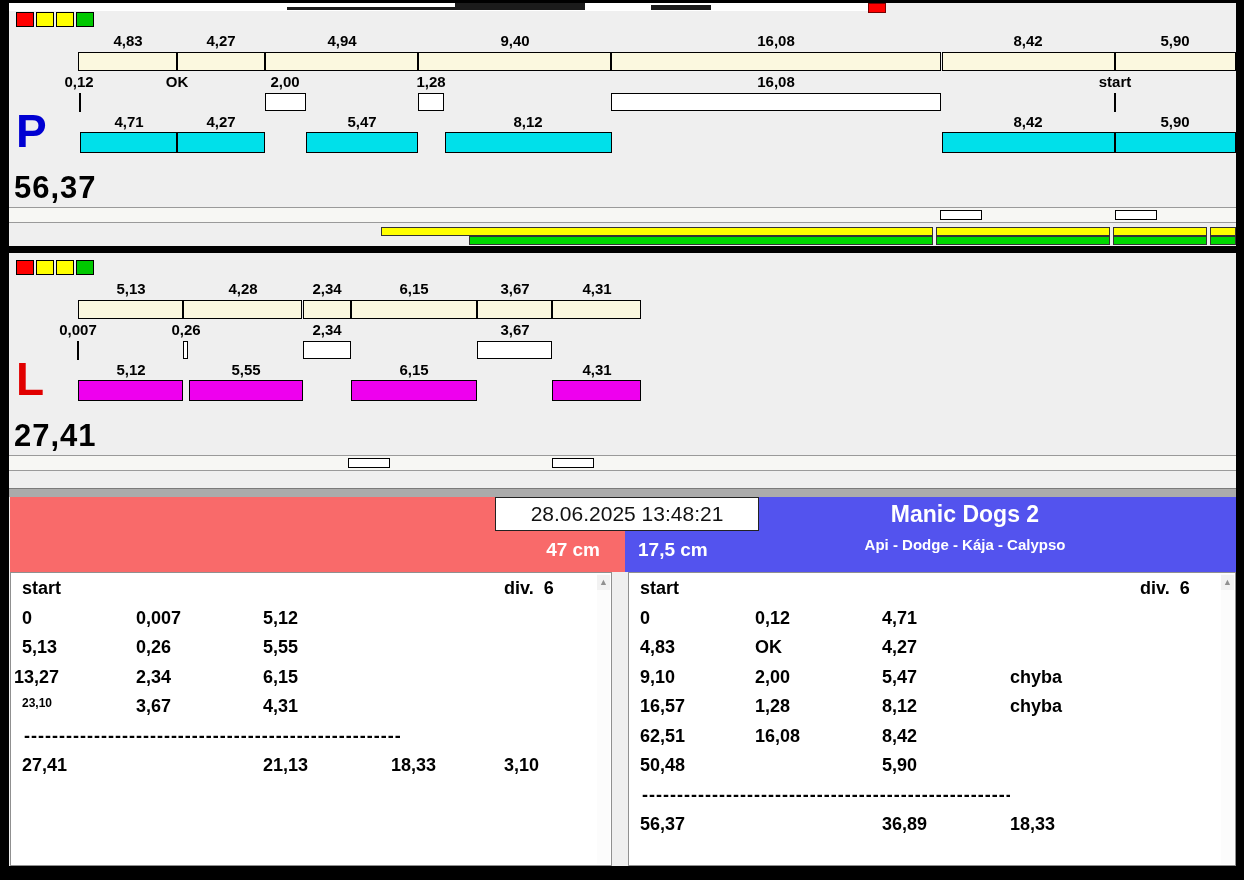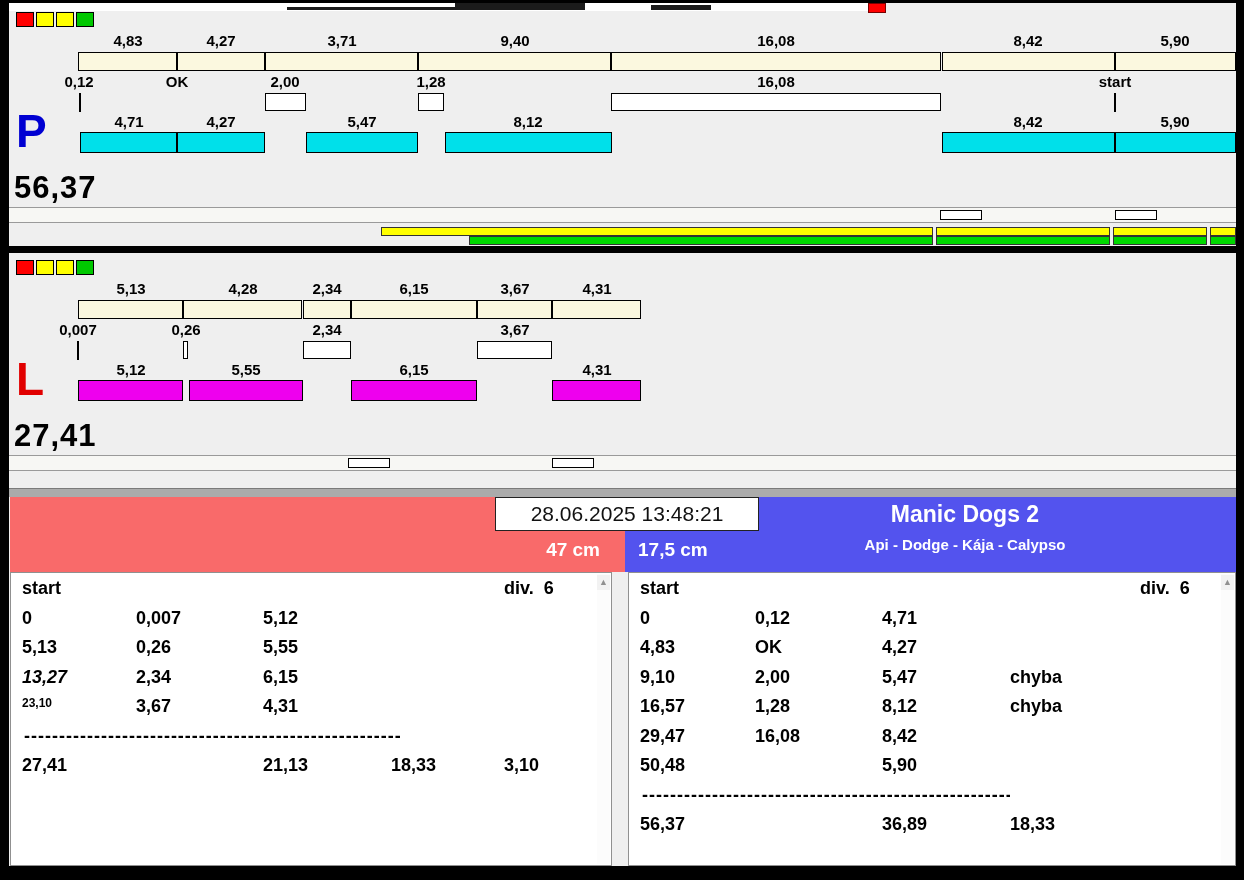--- a/index.html
+++ b/index.html
@@ -56,21 +56,21 @@
 <div style="position: absolute; left: 16px; top: 12px; width: 18px; height: 15px; background: rgb(255, 0, 0); border: 1px solid rgb(0, 0, 0); box-sizing: border-box;"></div>
     <div style="position: absolute; left: 36px; top: 12px; width: 18px; height: 15px; background: rgb(255, 255, 0); border: 1px solid rgb(0, 0, 0); box-sizing: border-box;"></div>
     <div style="position: absolute; left: 56px; top: 12px; width: 18px; height: 15px; background: rgb(255, 255, 0); border: 1px solid rgb(0, 0, 0); box-sizing: border-box;"></div>
     <div style="position: absolute; left: 76px; top: 12px; width: 18px; height: 15px; background: rgb(0, 200, 0); border: 1px solid rgb(0, 0, 0); box-sizing: border-box;"></div>
     <div style="position: absolute; left: 16px; top: 108px; font-size: 46px; line-height: 46px; color: rgb(0, 0, 210);">P</div>
     <div style="position: absolute; left: 78px; top: 52px; width: 99px; height: 19px; background: rgb(251, 248, 223); border: 1px solid rgb(0, 0, 0); box-sizing: border-box;"></div>
     <div style="position: absolute; left: 68px; top: 32px; width: 120px; text-align: center; font-size: 15px;">4,83</div>
     <div style="position: absolute; left: 177px; top: 52px; width: 88px; height: 19px; background: rgb(251, 248, 223); border: 1px solid rgb(0, 0, 0); box-sizing: border-box;"></div>
     <div style="position: absolute; left: 161px; top: 32px; width: 120px; text-align: center; font-size: 15px;">4,27</div>
     <div style="position: absolute; left: 265px; top: 52px; width: 153px; height: 19px; background: rgb(251, 248, 223); border: 1px solid rgb(0, 0, 0); box-sizing: border-box;"></div>
-    <div style="position: absolute; left: 282px; top: 32px; width: 120px; text-align: center; font-size: 15px;">3,71</div>
+    <div style="position: absolute; left: 282px; top: 32px; width: 120px; text-align: center; font-size: 15px;">4,94</div>
     <div style="position: absolute; left: 418px; top: 52px; width: 193px; height: 19px; background: rgb(251, 248, 223); border: 1px solid rgb(0, 0, 0); box-sizing: border-box;"></div>
     <div style="position: absolute; left: 455px; top: 32px; width: 120px; text-align: center; font-size: 15px;">9,40</div>
     <div style="position: absolute; left: 611px; top: 52px; width: 330px; height: 19px; background: rgb(251, 248, 223); border: 1px solid rgb(0, 0, 0); box-sizing: border-box;"></div>
     <div style="position: absolute; left: 716px; top: 32px; width: 120px; text-align: center; font-size: 15px;">16,08</div>
     <div style="position: absolute; left: 942px; top: 52px; width: 173px; height: 19px; background: rgb(251, 248, 223); border: 1px solid rgb(0, 0, 0); box-sizing: border-box;"></div>
     <div style="position: absolute; left: 968px; top: 32px; width: 120px; text-align: center; font-size: 15px;">8,42</div>
     <div style="position: absolute; left: 1115px; top: 52px; width: 121px; height: 19px; background: rgb(251, 248, 223); border: 1px solid rgb(0, 0, 0); box-sizing: border-box;"></div>
     <div style="position: absolute; left: 1115px; top: 32px; width: 120px; text-align: center; font-size: 15px;">5,90</div>
     <div style="position: absolute; left: 19px; top: 73px; width: 120px; text-align: center; font-size: 15px;">0,12</div>
     <div style="position: absolute; left: 79px; top: 93px; width: 2px; height: 19px; background: rgb(0, 0, 0);"></div>
@@ -146,21 +146,21 @@
     <div style="position: absolute; left: 1210px; top: 236px; width: 26px; height: 9px; background: rgb(0, 216, 0); border: 1px solid rgb(51, 51, 51); box-sizing: border-box;"></div>
     <div style="position: absolute; left: 10px; top: 572px; width: 602px; height: 294px; background: rgb(255, 255, 255); border: 1px solid rgb(144, 144, 144); box-sizing: border-box;"></div>
     <div style="position: absolute; left: 22px; top: 578px; font-size: 18px; white-space: pre;">start</div>
     <div style="position: absolute; left: 504px; top: 578px; font-size: 18px; white-space: pre;">div.  6</div>
     <div style="position: absolute; left: 22px; top: 608px; font-size: 18px; white-space: pre;">0</div>
     <div style="position: absolute; left: 136px; top: 608px; font-size: 18px; white-space: pre;">0,007</div>
     <div style="position: absolute; left: 263px; top: 608px; font-size: 18px; white-space: pre;">5,12</div>
     <div style="position: absolute; left: 22px; top: 637px; font-size: 18px; white-space: pre;">5,13</div>
     <div style="position: absolute; left: 136px; top: 637px; font-size: 18px; white-space: pre;">0,26</div>
     <div style="position: absolute; left: 263px; top: 637px; font-size: 18px; white-space: pre;">5,55</div>
-    <div style="position: absolute; left: 22px; top: 667px; font-size: 18px; white-space: pre; font-style: italic;">13,27</div>
+    <div style="position: absolute; left: 14px; top: 667px; font-size: 18px; white-space: pre;">13,27</div>
     <div style="position: absolute; left: 136px; top: 667px; font-size: 18px; white-space: pre;">2,34</div>
     <div style="position: absolute; left: 263px; top: 667px; font-size: 18px; white-space: pre;">6,15</div>
     <div style="position: absolute; left: 22px; top: 696px; font-size: 12px; white-space: pre;">23,10</div>
     <div style="position: absolute; left: 136px; top: 696px; font-size: 18px; white-space: pre;">3,67</div>
     <div style="position: absolute; left: 263px; top: 696px; font-size: 18px; white-space: pre;">4,31</div>
     <div style="position: absolute; left: 24px; top: 726px; width: 376px; font-size: 18px; white-space: nowrap; overflow: hidden; letter-spacing: 1px;">------------------------------------------------------------</div>
     <div style="position: absolute; left: 22px; top: 755px; font-size: 18px; white-space: pre;">27,41</div>
     <div style="position: absolute; left: 263px; top: 755px; font-size: 18px; white-space: pre;">21,13</div>
     <div style="position: absolute; left: 391px; top: 755px; font-size: 18px; white-space: pre;">18,33</div>
     <div style="position: absolute; left: 504px; top: 755px; font-size: 18px; white-space: pre;">3,10</div>
@@ -176,21 +176,21 @@
     <div style="position: absolute; left: 755px; top: 637px; font-size: 18px; white-space: pre;">OK</div>
     <div style="position: absolute; left: 882px; top: 637px; font-size: 18px; white-space: pre;">4,27</div>
     <div style="position: absolute; left: 640px; top: 667px; font-size: 18px; white-space: pre;">9,10</div>
     <div style="position: absolute; left: 755px; top: 667px; font-size: 18px; white-space: pre;">2,00</div>
     <div style="position: absolute; left: 882px; top: 667px; font-size: 18px; white-space: pre;">5,47</div>
     <div style="position: absolute; left: 1010px; top: 667px; font-size: 18px; white-space: pre;">chyba</div>
     <div style="position: absolute; left: 640px; top: 696px; font-size: 18px; white-space: pre;">16,57</div>
     <div style="position: absolute; left: 755px; top: 696px; font-size: 18px; white-space: pre;">1,28</div>
     <div style="position: absolute; left: 882px; top: 696px; font-size: 18px; white-space: pre;">8,12</div>
     <div style="position: absolute; left: 1010px; top: 696px; font-size: 18px; white-space: pre;">chyba</div>
-    <div style="position: absolute; left: 640px; top: 726px; font-size: 18px; white-space: pre;">29,47</div>
+    <div style="position: absolute; left: 640px; top: 726px; font-size: 18px; white-space: pre;">62,51</div>
     <div style="position: absolute; left: 755px; top: 726px; font-size: 18px; white-space: pre;">16,08</div>
     <div style="position: absolute; left: 882px; top: 726px; font-size: 18px; white-space: pre;">8,42</div>
     <div style="position: absolute; left: 640px; top: 755px; font-size: 18px; white-space: pre;">50,48</div>
     <div style="position: absolute; left: 882px; top: 755px; font-size: 18px; white-space: pre;">5,90</div>
     <div style="position: absolute; left: 642px; top: 785px; width: 368px; font-size: 18px; white-space: nowrap; overflow: hidden; letter-spacing: 1px;">------------------------------------------------------------</div>
     <div style="position: absolute; left: 640px; top: 814px; font-size: 18px; white-space: pre;">56,37</div>
     <div style="position: absolute; left: 882px; top: 814px; font-size: 18px; white-space: pre;">36,89</div>
     <div style="position: absolute; left: 1010px; top: 814px; font-size: 18px; white-space: pre;">18,33</div>
     <div style="position: absolute; left: 1221px; top: 574px; width: 13px; height: 290px; background: rgb(252, 252, 252);"></div>
     <div style="position: absolute; left: 1221px; top: 575px; width: 13px; height: 15px; background: rgb(242, 242, 242); color: rgb(144, 144, 144); font-size: 9px; line-height: 15px; text-align: center;">▲</div>

